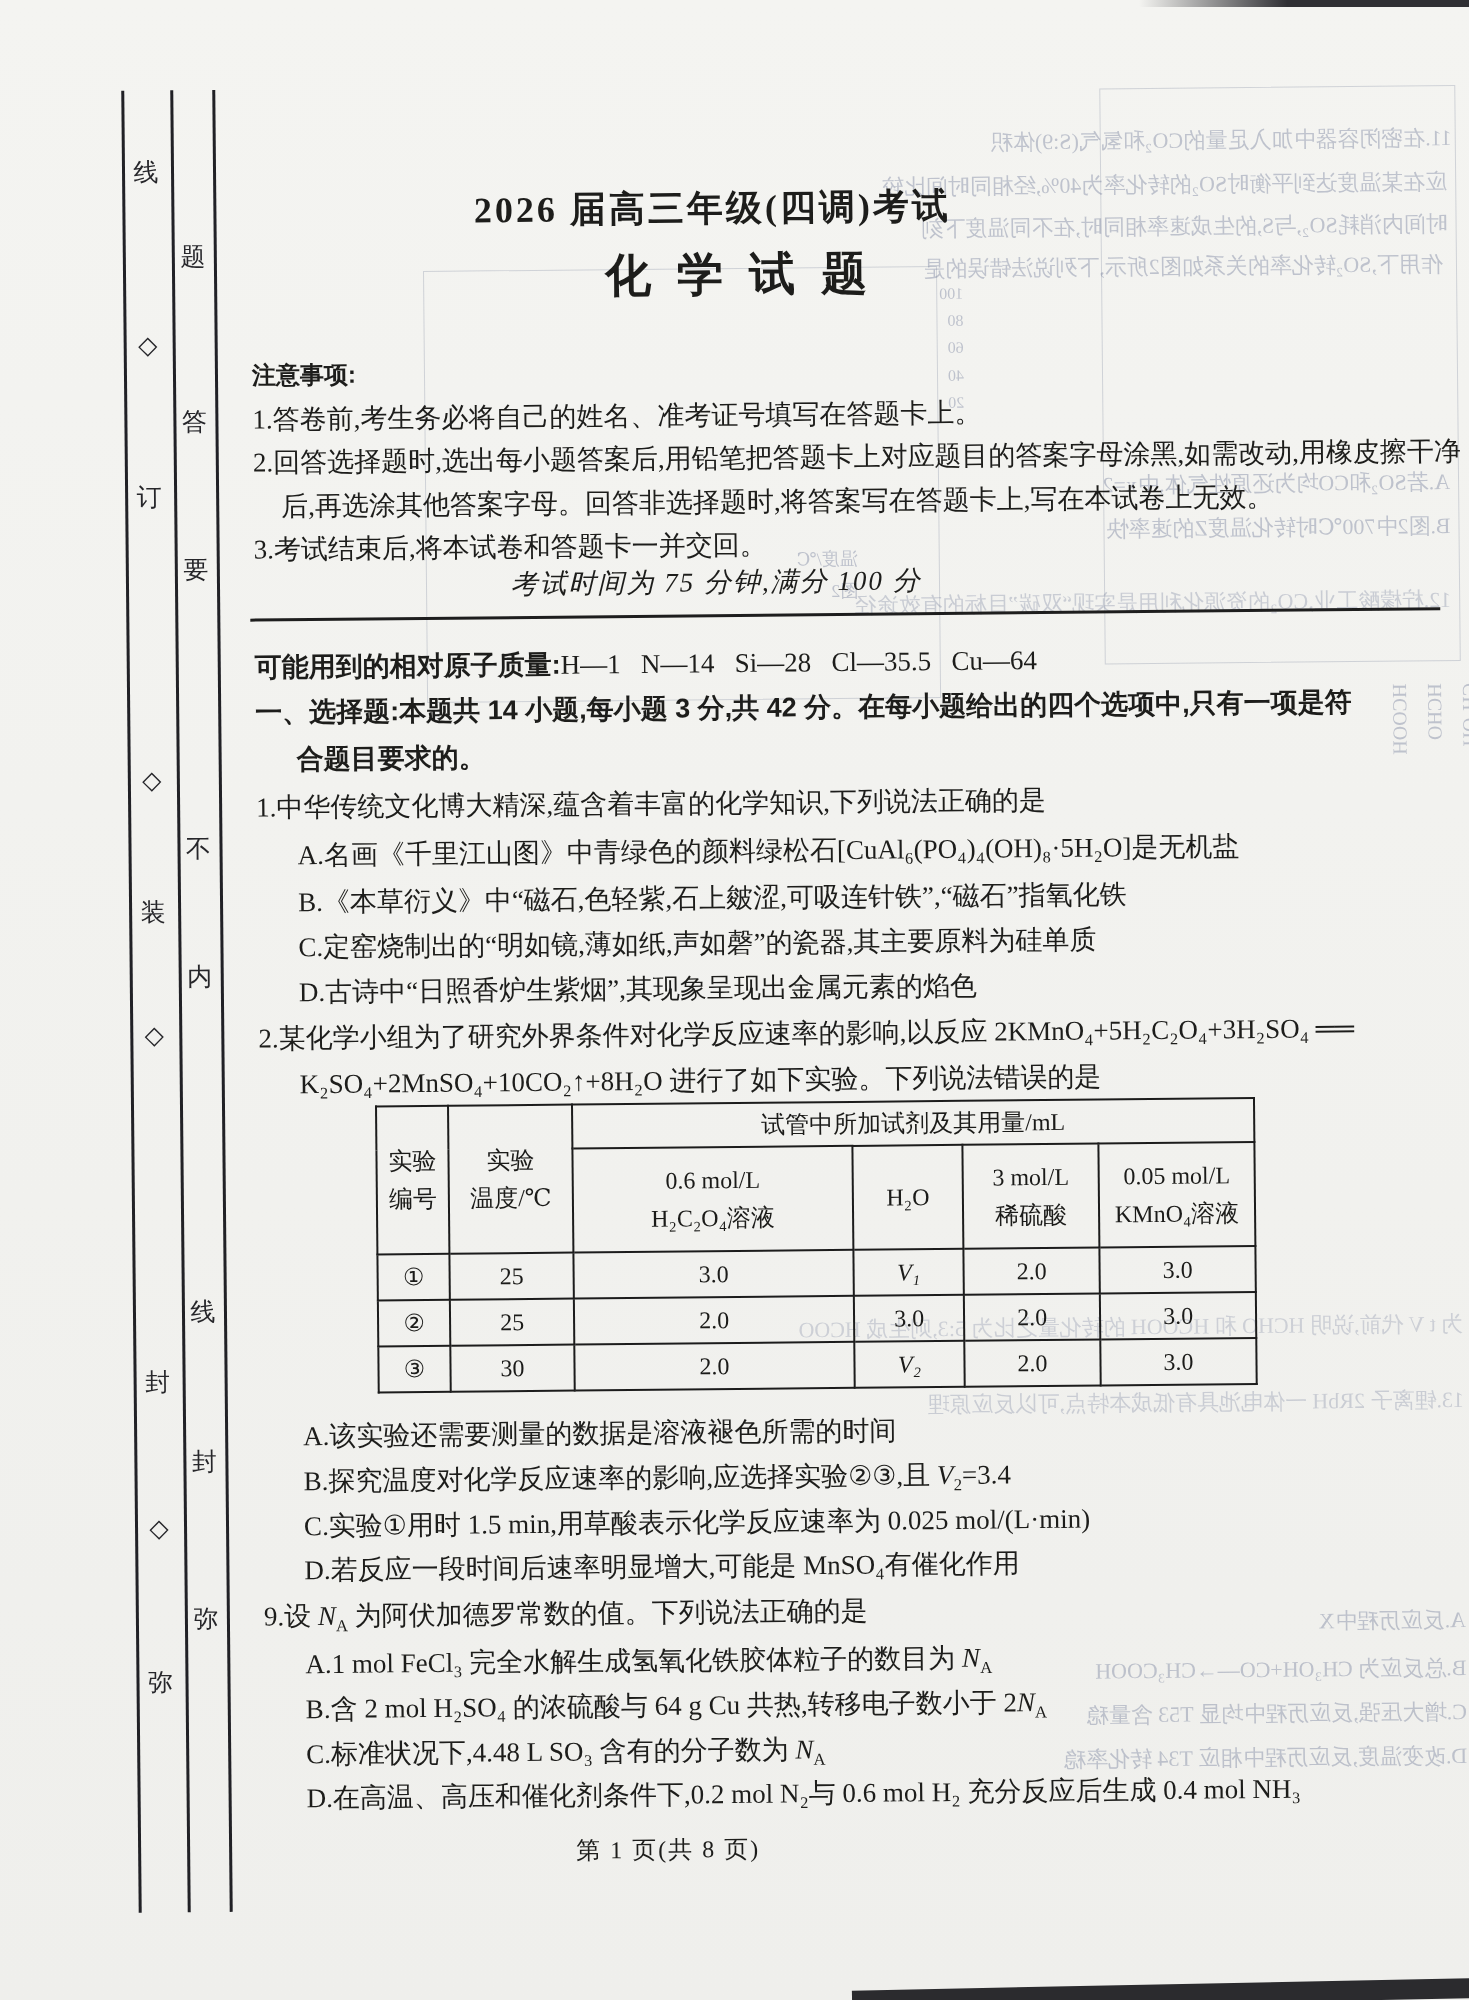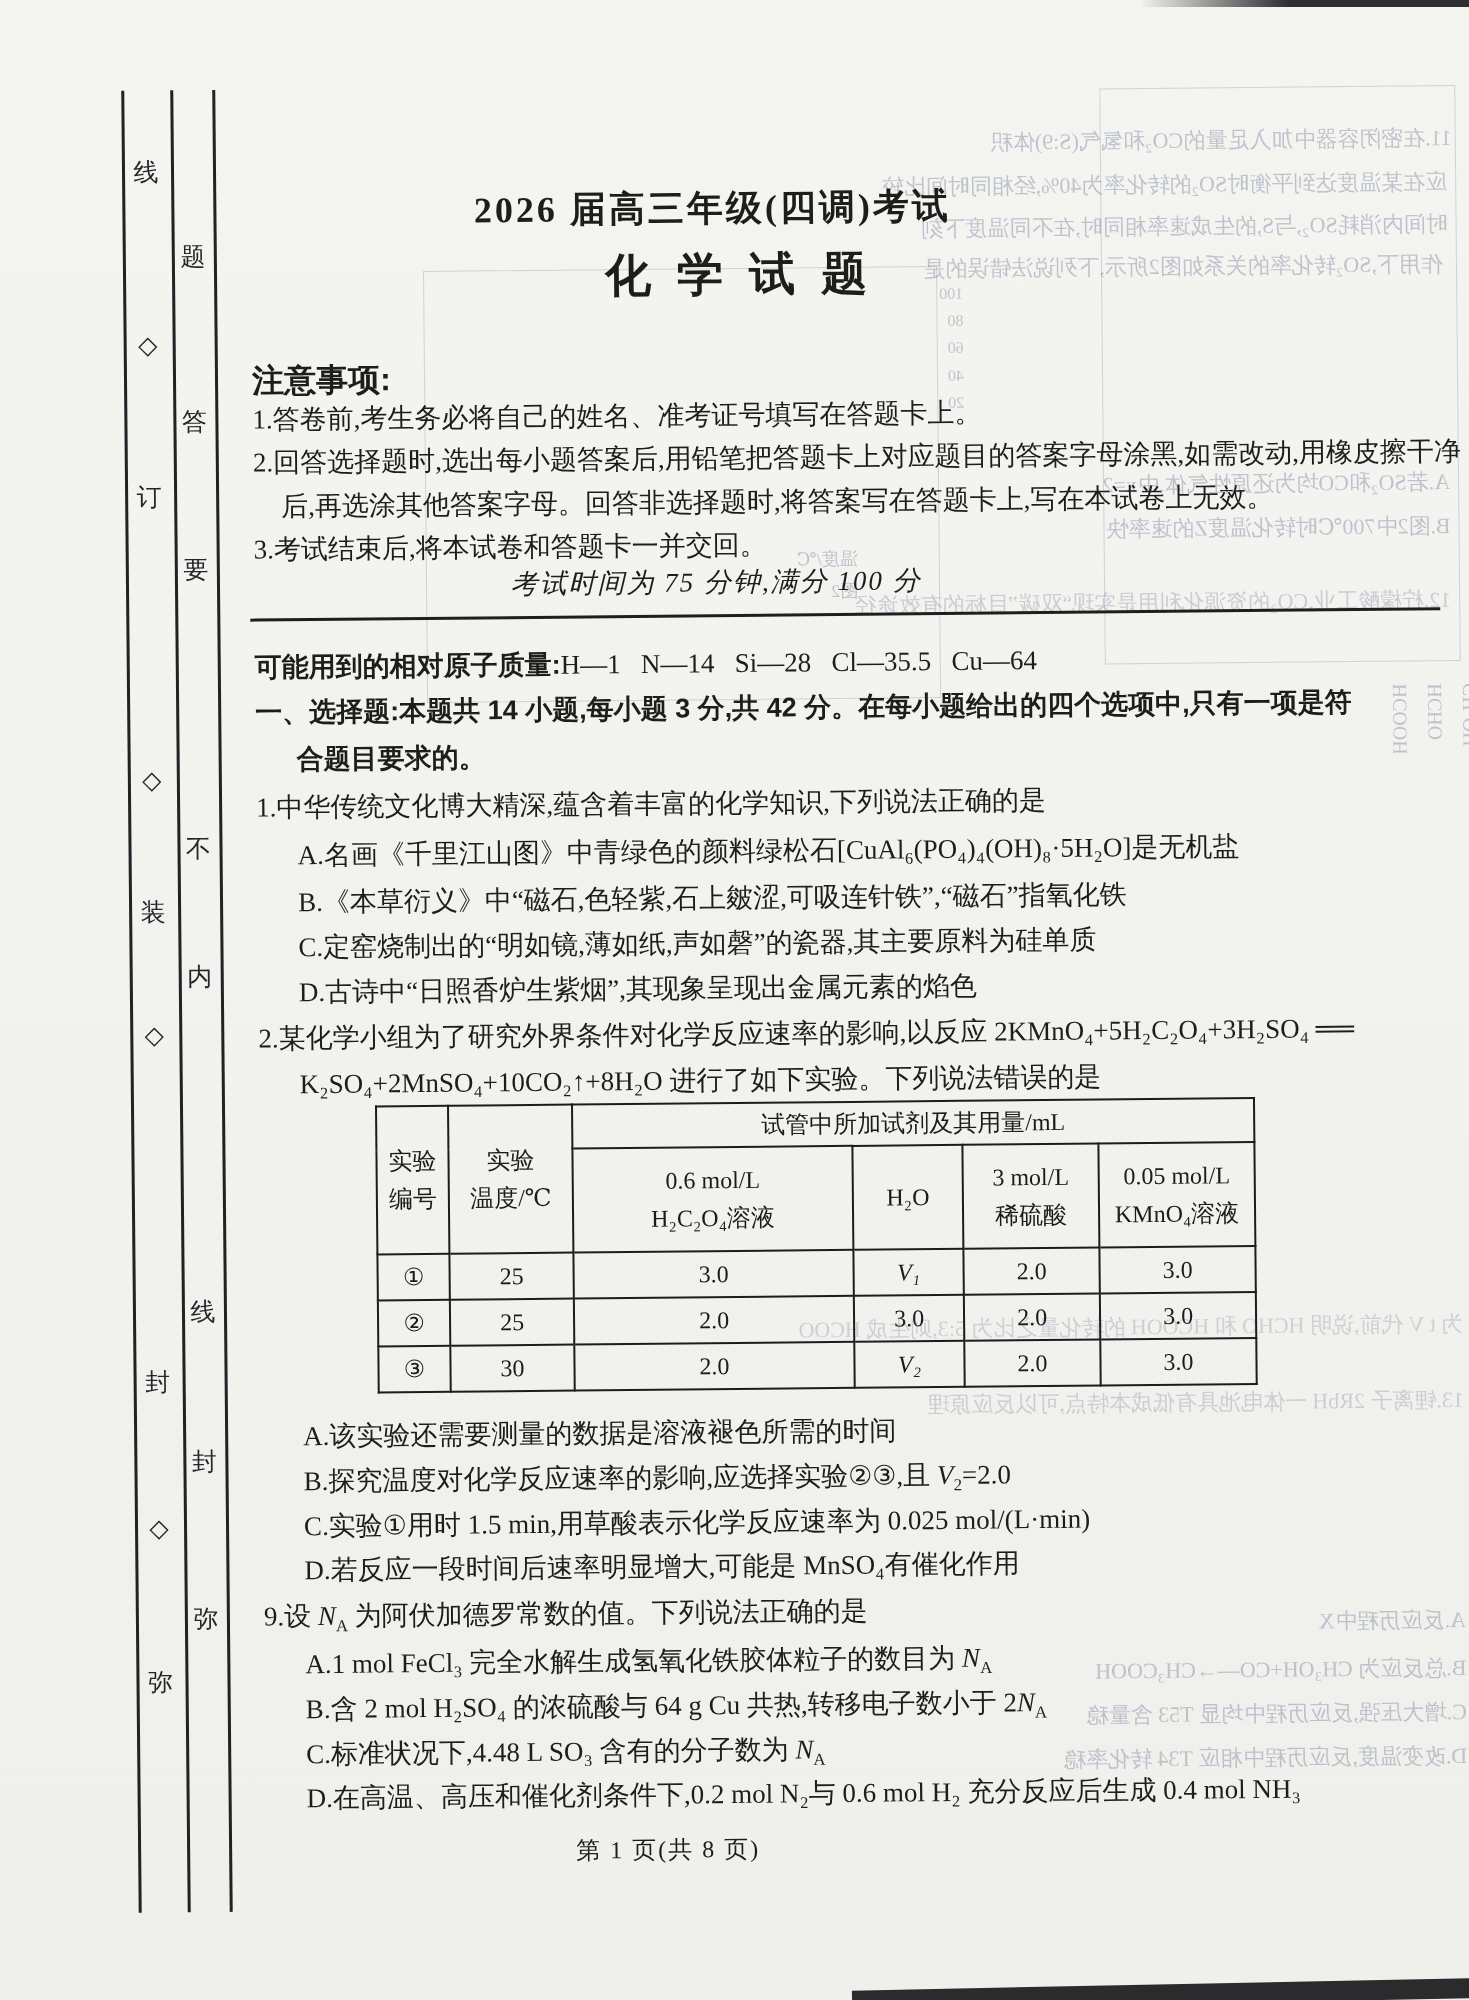--- a/index.html
+++ b/index.html
@@ -101,21 +101,21 @@
     <span class="mchar" style="left:185px; top:548px;">要</span>
     <span class="mchar" style="left:185px; top:827px;">不</span>
     <span class="mchar" style="left:185px; top:955px;">内</span>
     <span class="mchar" style="left:185px; top:1290px;">线</span>
     <span class="mchar" style="left:185px; top:1440px;">封</span>
     <span class="mchar" style="left:185px; top:1597px;">弥</span>
 
     <div class="abs title1" style="left:380px; top:186px; width:680px;">2026 届高三年级(四调)考试</div>
     <div class="abs title2" style="left:380px; top:246px; width:700px; padding-left:26px;">化学试题</div>
 
-    <div class="abs hei" style="left:258px; top:356px; font-size:32px;">注意事项:</div>
+    <div class="abs hei" style="left:258px; top:356px; font-size:24px;">注意事项:</div>
     <div class="abs body27" style="left:258px; top:399px;">1.答卷前,考生务必将自己的姓名、准考证号填写在答题卡上。</div>
     <div class="abs body27" style="left:258px; top:442px;">2.回答选择题时,选出每小题答案后,用铅笔把答题卡上对应题目的答案字母涂黑,如需改动,用橡皮擦干净</div>
     <div class="abs body27" style="left:286px; top:486px;">后,再选涂其他答案字母。回答非选择题时,将答案写在答题卡上,写在本试卷上无效。</div>
     <div class="abs body27" style="left:258px; top:529px;">3.考试结束后,将本试卷和答题卡一并交回。</div>
     <div class="abs exam-info" style="left:430px; top:566px; width:580px;">考试时间为 75 分钟,满分 100 分</div>
 
     <div class="rule" style="left:254px; top:614px; width:1190px;"></div>
 
     <div class="abs" style="left:258px; top:647px; font-size:27px;">
       <span class="hei" style="font-size:27px;">可能用到的相对原子质量:</span><span class="ser prewrap">H—1   N—14   Si—28   Cl—35.5   Cu—64</span>
@@ -180,21 +180,21 @@
           <td>30</td>
           <td>2.0</td>
           <td class="iv">V₂</td>
           <td>2.0</td>
           <td>3.0</td>
         </tr>
       </tbody>
     </table>
 
     <div class="abs body27" style="left:299px; top:1416px;">A.该实验还需要测量的数据是溶液褪色所需的时间</div>
-    <div class="abs body27" style="left:299px; top:1461px;"><span>B.探究温度对化学反应速率的影响,应选择实验②③,且 </span><span class="iv">V</span><sub>2</sub><span>=2.0</span></div>
+    <div class="abs body27" style="left:299px; top:1461px;"><span>B.探究温度对化学反应速率的影响,应选择实验②③,且 </span><span class="iv">V</span><sub>2</sub><span>=3.4</span></div>
     <div class="abs body27" style="left:299px; top:1506px;">C.实验①用时 1.5 min,用草酸表示化学反应速率为 0.025 mol/(L·min)</div>
     <div class="abs body27" style="left:299px; top:1550px;">D.若反应一段时间后速率明显增大,可能是 MnSO₄有催化作用</div>
 
     <div class="abs body27" style="left:258px; top:1596px;"><span>9.设 </span><span class="iv">N</span><sub>A</sub><span> 为阿伏加德罗常数的值。下列说法正确的是</span></div>
     <div class="abs body27" style="left:299px; top:1644px;"><span>A.1 mol FeCl₃ 完全水解生成氢氧化铁胶体粒子的数目为 </span><span class="iv">N</span><sub>A</sub></div>
     <div class="abs body27" style="left:299px; top:1689px;"><span>B.含 2 mol H₂SO₄ 的浓硫酸与 64 g Cu 共热,转移电子数小于 2</span><span class="iv">N</span><sub>A</sub></div>
     <div class="abs body27" style="left:299px; top:1734px;"><span>C.标准状况下,4.48 L SO₃ 含有的分子数为 </span><span class="iv">N</span><sub>A</sub></div>
     <div class="abs body27" style="left:299px; top:1778px;">D.在高温、高压和催化剂条件下,0.2 mol N₂与 0.6 mol H₂ 充分反应后生成 0.4 mol NH₃</div>
 
     <div class="abs footer" style="left:460px; top:1834px; width:400px;">第 1 页(共 8 页)</div>

